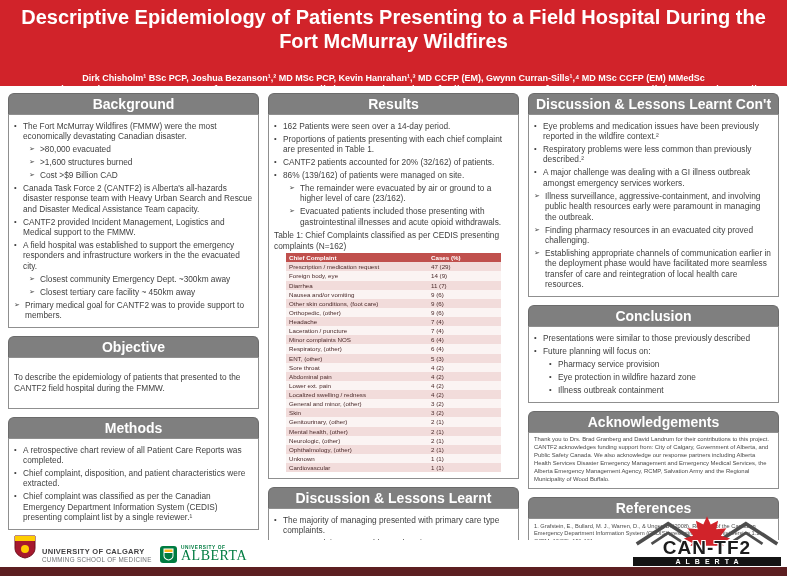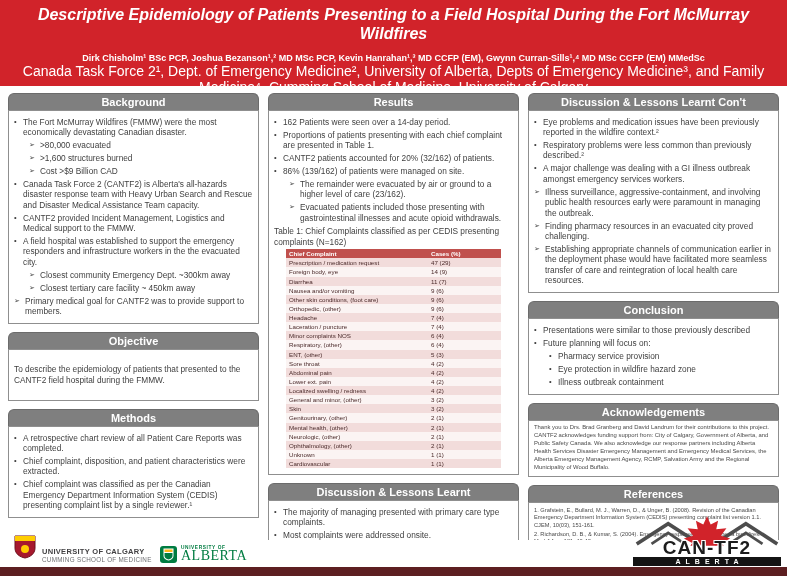--- a/index.html
+++ b/index.html
@@ -1,30 +1,30 @@
 <!DOCTYPE html>
 <html><head>
 <meta charset="utf-8">
 <style>
   html,body{margin:0;padding:0;background:#e8e8e8;}
   .poster{position:relative;width:787px;height:576px;background:#ffffff;overflow:hidden;
           font-family:"Liberation Sans",sans-serif;color:#3f3f3f;}
 
   
   .hdr{background:#d1232a;color:#fff;text-align:center;padding:6px 14px 6px;height:74px;}
-  .hdr-title{font-size:16px;font-weight:bold;line-height:1.18;font-style:italic;}
-  .hdr-authors{font-size:9px;font-weight:bold;margin-top:9px;}
+  .hdr-title{font-size:20px;font-weight:bold;line-height:1.18;}
+  .hdr-authors{font-size:9px;font-weight:bold;margin-top:20px;}
   .hdr-affil{font-size:14px;font-weight:normal;margin-top:0;}
 
   
   .columns{display:flex;gap:9px;padding:7px 8px 0;height:447px;overflow:hidden;align-items:flex-start;}
   .col{flex:1 1 0;display:flex;flex-direction:column;gap:8px;min-width:0;}
 
   .section{display:flex;flex-direction:column;}
-  .sec-hd{background:#7f7f7f;color:#fff;font-weight:bold;font-size:11px;text-align:center;
+  .sec-hd{background:#7f7f7f;color:#fff;font-weight:bold;font-size:14px;text-align:center;
           padding:2px 4px;border-radius:6px 6px 0 0;border:1px solid #6b6b6b;border-bottom:none;}
   .sec-bd{background:#fff;border:1px solid #8f8f8f;padding:3px 5px 4px;font-size:8.3px;line-height:1.26;}
 
   
   .bullet-item{display:flex;margin:2.5px 0;}
   .bullet-item .marker{flex:none;width:9px;font-size:7.5px;line-height:1.4;color:#3f3f3f;}
   .bullet-item.mk-arrow .marker{font-size:7px;width:11px;}
   .bullet-item.lv1{padding-left:15px;}
   .btext{flex:1;}
 

